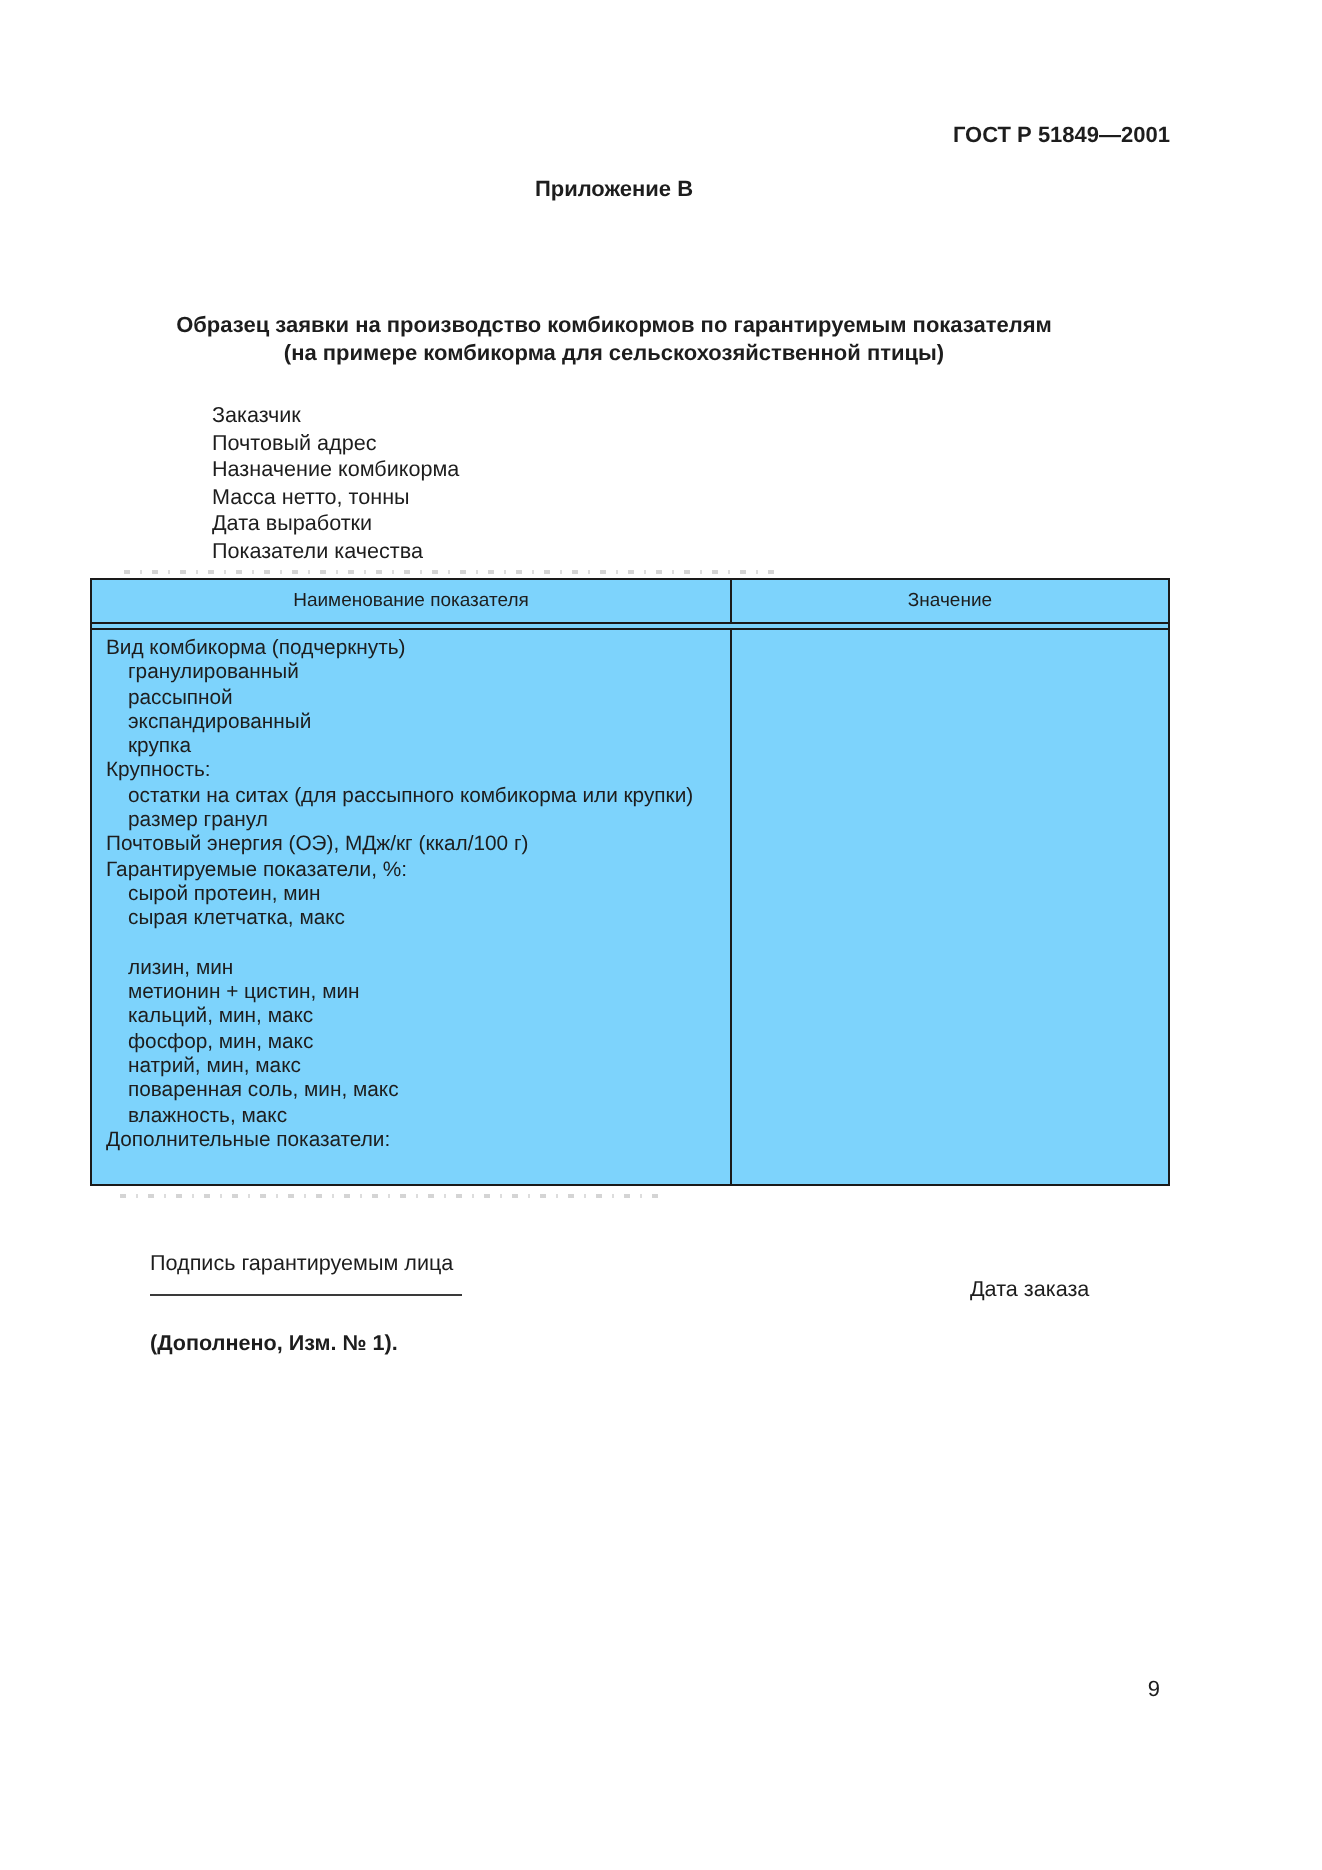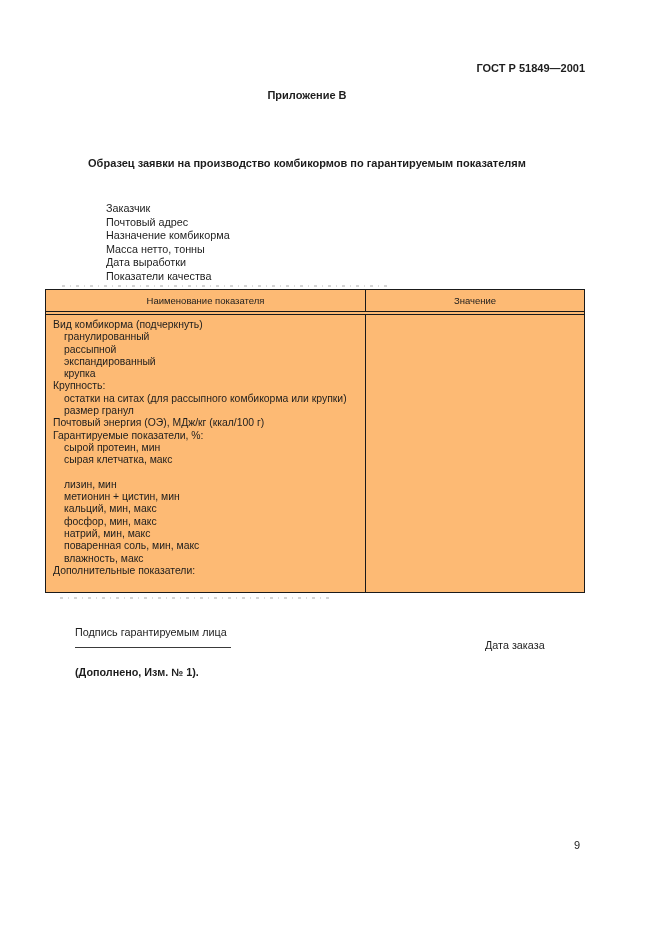--- a/index.html
+++ b/index.html
@@ -40,21 +40,21 @@
   .scan-noise{
     position:absolute;height:2px;opacity:.5;
     background:repeating-linear-gradient(90deg,#aaa 0 3px,transparent 3px 8px,#bbb 8px 9px,transparent 9px 14px);
   }
   .noise-top{top:285px;left:62px;width:330px;}
   .noise-bottom{top:597px;left:60px;width:270px;}
   .spec-table{
     position:absolute;top:289px;left:45px;width:540px;height:304px;
     border:1px solid var(--border);
     display:flex;flex-direction:column;
-    background:#fdba74;
+    background:#7dd3fc;
   }
   .t-header{
     display:flex;flex:0 0 25px;
     border-bottom:4px double var(--border);
   }
   .t-h-cell{
     display:flex;align-items:center;justify-content:center;
     font-size:9.5px;
   }
   .t-h-name{width:320px;border-right:1px solid var(--border);}
@@ -84,20 +84,21 @@
 <div class="page">
 
   <div class="doc-number">ГОСТ Р 51849—2001</div>
 
   <div class="appendix">
     <div>Приложение В</div>
   </div>
 
   <div class="doc-title">
     <div>Образец заявки на производство комбикормов по гарантируемым показателям</div>
+    <div>(на примере комбикорма для сельскохозяйственной птицы)</div>
   </div>
 
   <div class="form-fields" id="form-fields">
       <div class="form-field">Заказчик</div>
       <div class="form-field">Почтовый адрес</div>
       <div class="form-field">Назначение комбикорма</div>
       <div class="form-field">Масса нетто, тонны</div>
       <div class="form-field">Дата выработки</div>
       <div class="form-field">Показатели качества</div>
     </div>

